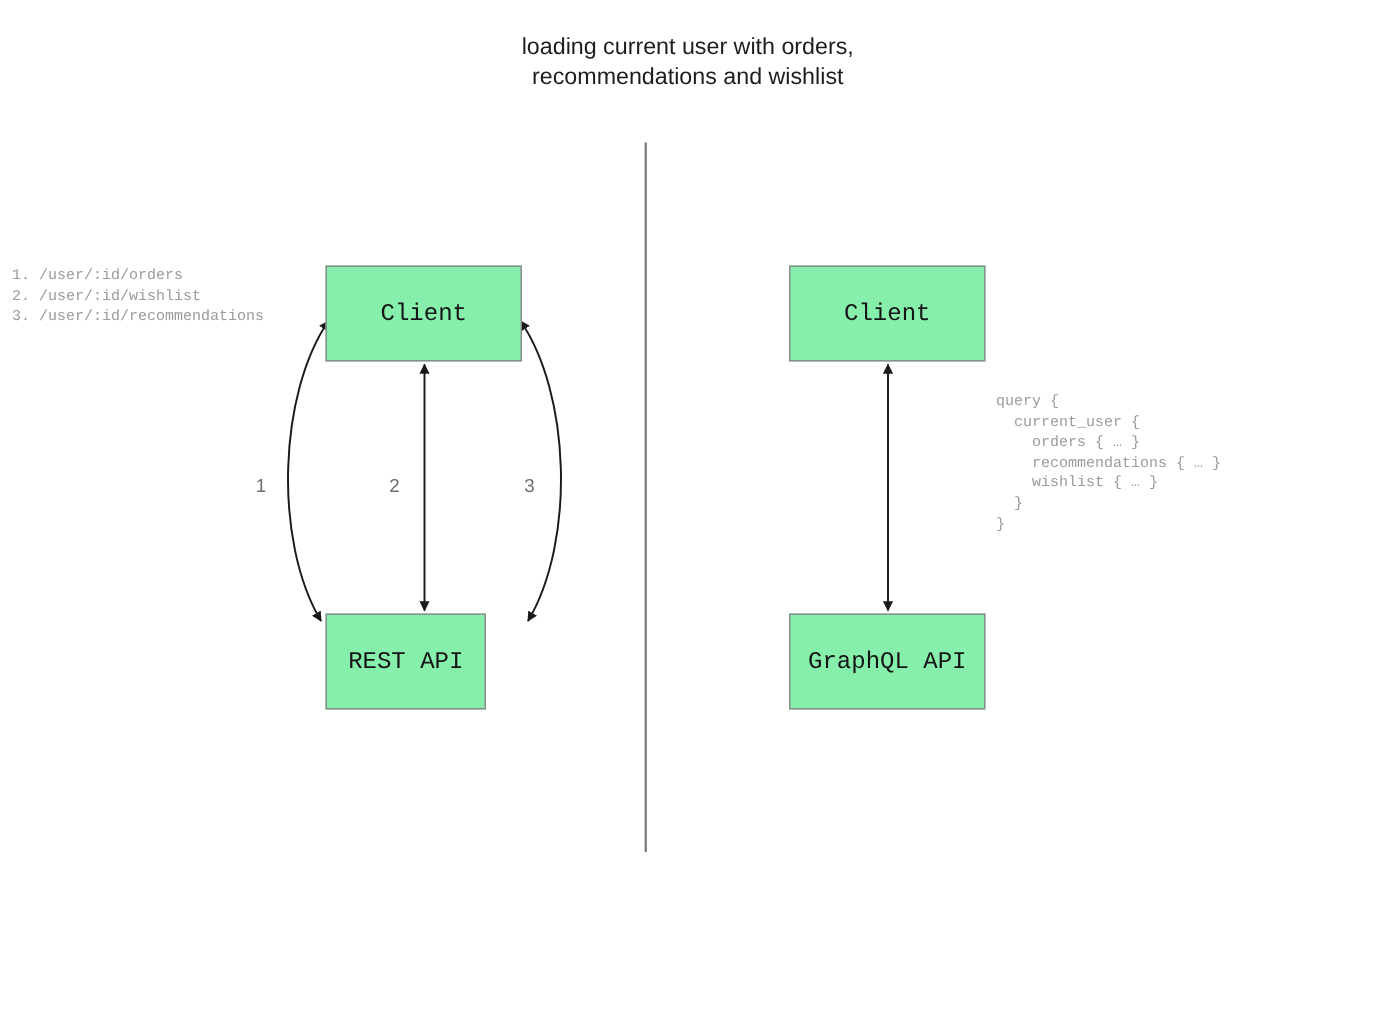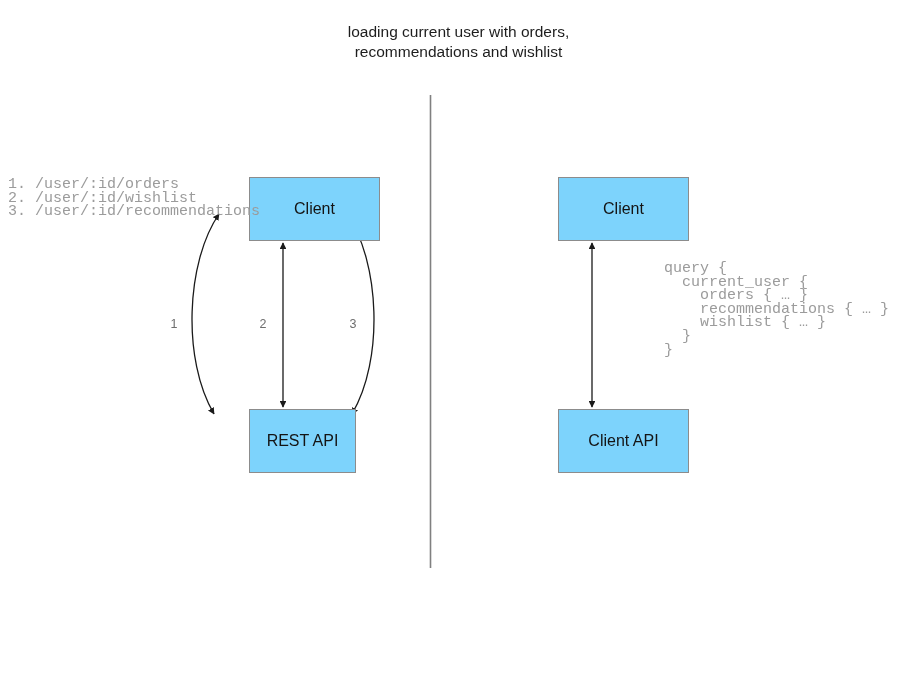--- a/index.html
+++ b/index.html
@@ -31,41 +31,40 @@
     text-align: center;
     font-size: 15.5px;
     line-height: 20px;
     color: #1d1d1d;
     font-family: "Liberation Sans", sans-serif;
     white-space: pre-line;
   }
 
   .node-box {
     position: absolute;
-    background: #7dd3fc;
+    background: #86efac;
     border: 1px solid #8c8c8c;
     box-sizing: border-box;
     display: flex;
     align-items: center;
     justify-content: center;
     font-size: 16px;
     color: #141414;
-    font-family: Liberation Sans, sans-serif;
-    margin-left: 32px;
+    font-family: Liberation Mono, monospace;
   }
 
   #client-left  { left: 217px; top: 177px; width: 131px; height: 64px; }
   #rest-api     { left: 217px; top: 409px; width: 107px; height: 64px; }
   #client-right { left: 526px; top: 177px; width: 131px; height: 64px; }
   #graphql-api  { left: 526px; top: 409px; width: 131px; height: 64px; }
 
   .mono-block {
     position: absolute;
     font-family: "Liberation Mono", monospace;
-    font-size: 15px;
+    font-size: 10px;
     line-height: 13.6px;
     color: #9b9b9b;
     white-space: pre;
   }
 
   #rest-endpoints { left: 8px; top: 178px; }
   #graphql-query  { left: 664px; top: 262px; }
 
   .edge-label {
     position: absolute;
@@ -105,21 +104,21 @@
 
 <div class="diagram-title">loading current user with orders,
 recommendations and wishlist</div>
 
 <div class="node-box" id="client-left">Client</div>
 
 <div class="node-box" id="rest-api">REST API</div>
 
 <div class="node-box" id="client-right">Client</div>
 
-<div class="node-box" id="graphql-api">Client API</div>
+<div class="node-box" id="graphql-api">GraphQL API</div>
 
 <div class="mono-block" id="rest-endpoints">1. /user/:id/orders
 2. /user/:id/wishlist
 3. /user/:id/recommendations</div>
 
 <div class="mono-block" id="graphql-query">query {
   current_user {
     orders { … }
     recommendations { … }
     wishlist { … }

